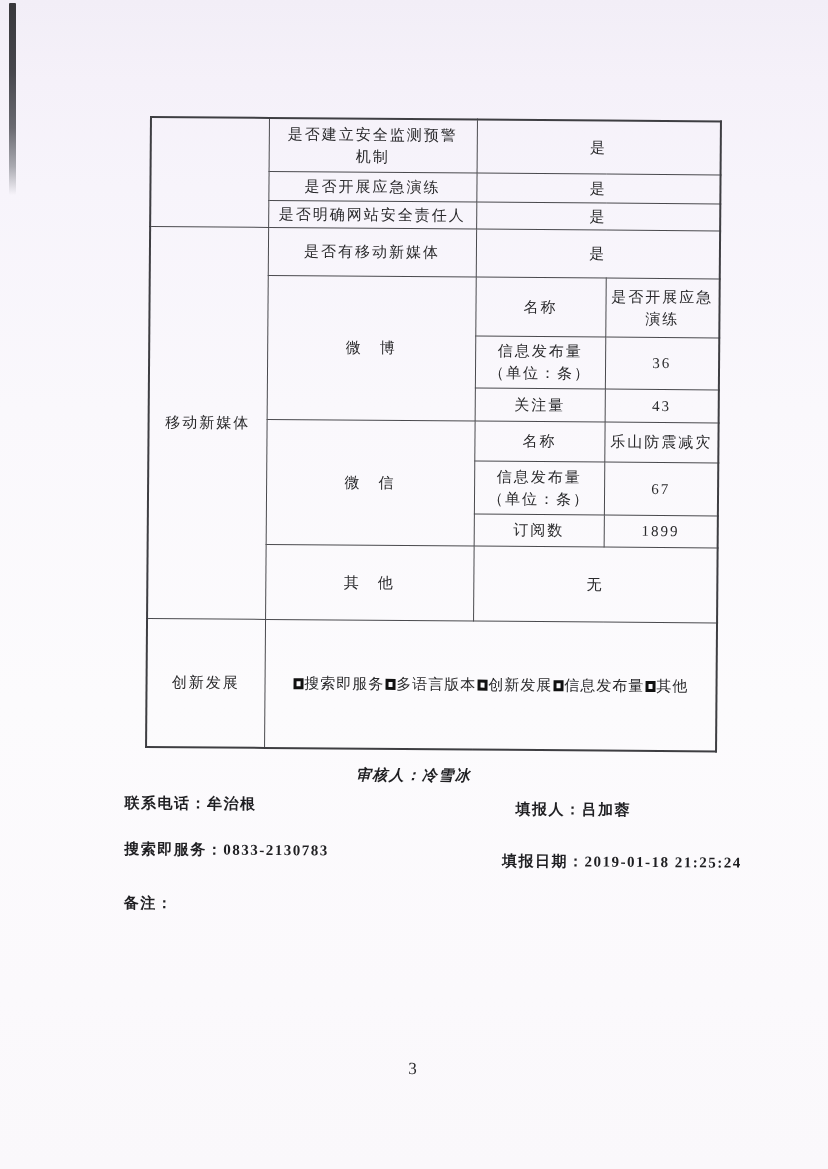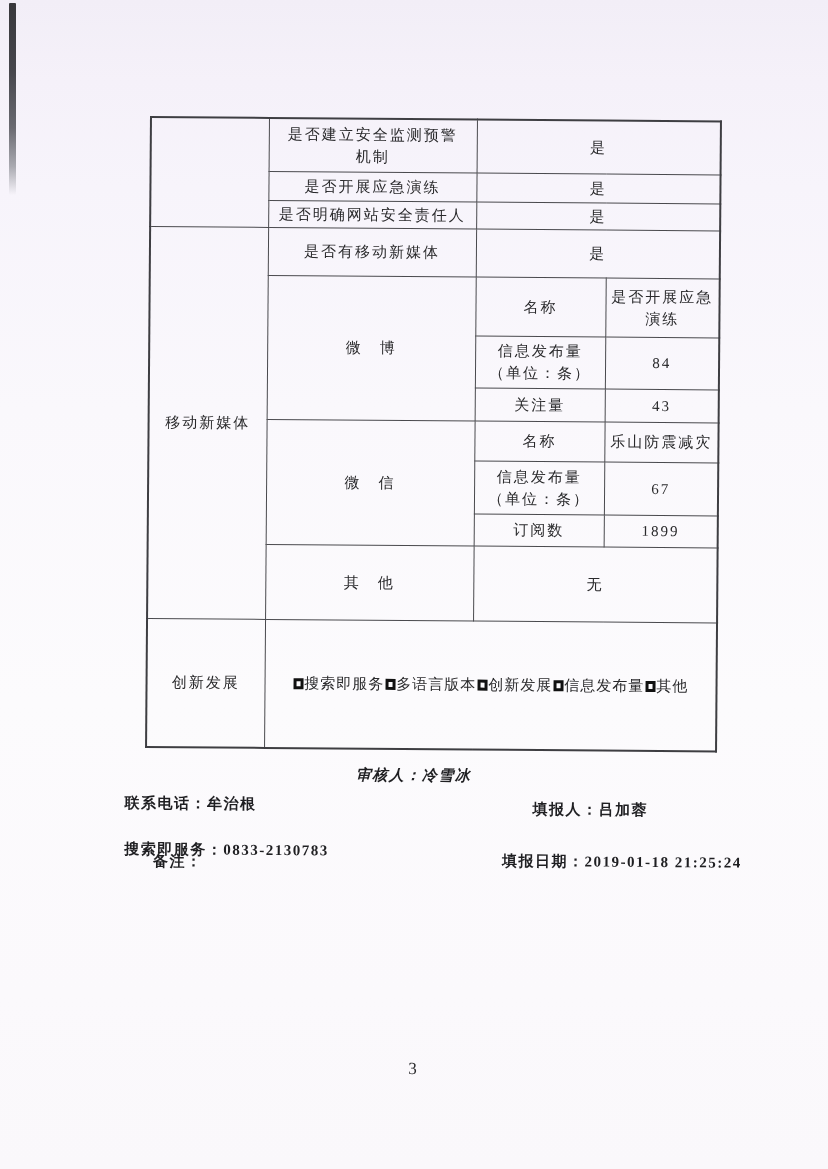--- a/index.html
+++ b/index.html
@@ -54,24 +54,24 @@
     background: transparent;
   }
   .opt { white-space: nowrap; }
   
   .foot {
     position: absolute; font-weight: bold; font-size: 15px;
     letter-spacing: 1.5px; color: #1f1f22; white-space: nowrap;
   }
   .f-resp  { left: 130px; top: 794px; }
   .f-rev   { left: 361px; top: 764px; font-style: italic; }
-  .f-fill  { left: 538px; top: 797px; }
+  .f-fill  { left: 521px; top: 797px; }
   .f-phone { left: 130px; top: 840px; }
   .f-date  { left: 508px; top: 849px; }
-  .f-rem   { left: 130px; top: 852px; margin-left: 29px; }
+  .f-rem   { left: 130px; top: 894px; }
   .page-num {
     position: absolute; left: 0; top: 1057px; width: 840px;
     text-align: center; font-size: 17px; color: #2a2a2c;
     letter-spacing: 0;
   }
 </style>
 </head>
 <body>
 
 <div class="scan-page">
@@ -111,21 +111,21 @@
       <tr class="r5">
         <td rowspan="3">微　博</td>
         <td>名称</td>
         <td>是否开展应急演练</td>
       </tr>
       <tr class="r6">
         <td class="two-line-left">
           <span style="display:block">信息发布量</span>
           <span style="display:block">（单位：条）</span>
         </td>
-        <td>84</td>
+        <td>36</td>
       </tr>
       <tr class="r7">
         <td>关注量</td>
         <td>43</td>
       </tr>
       <tr class="r8">
         <td rowspan="3">微　信</td>
         <td>名称</td>
         <td>乐山防震减灾</td>
       </tr>

